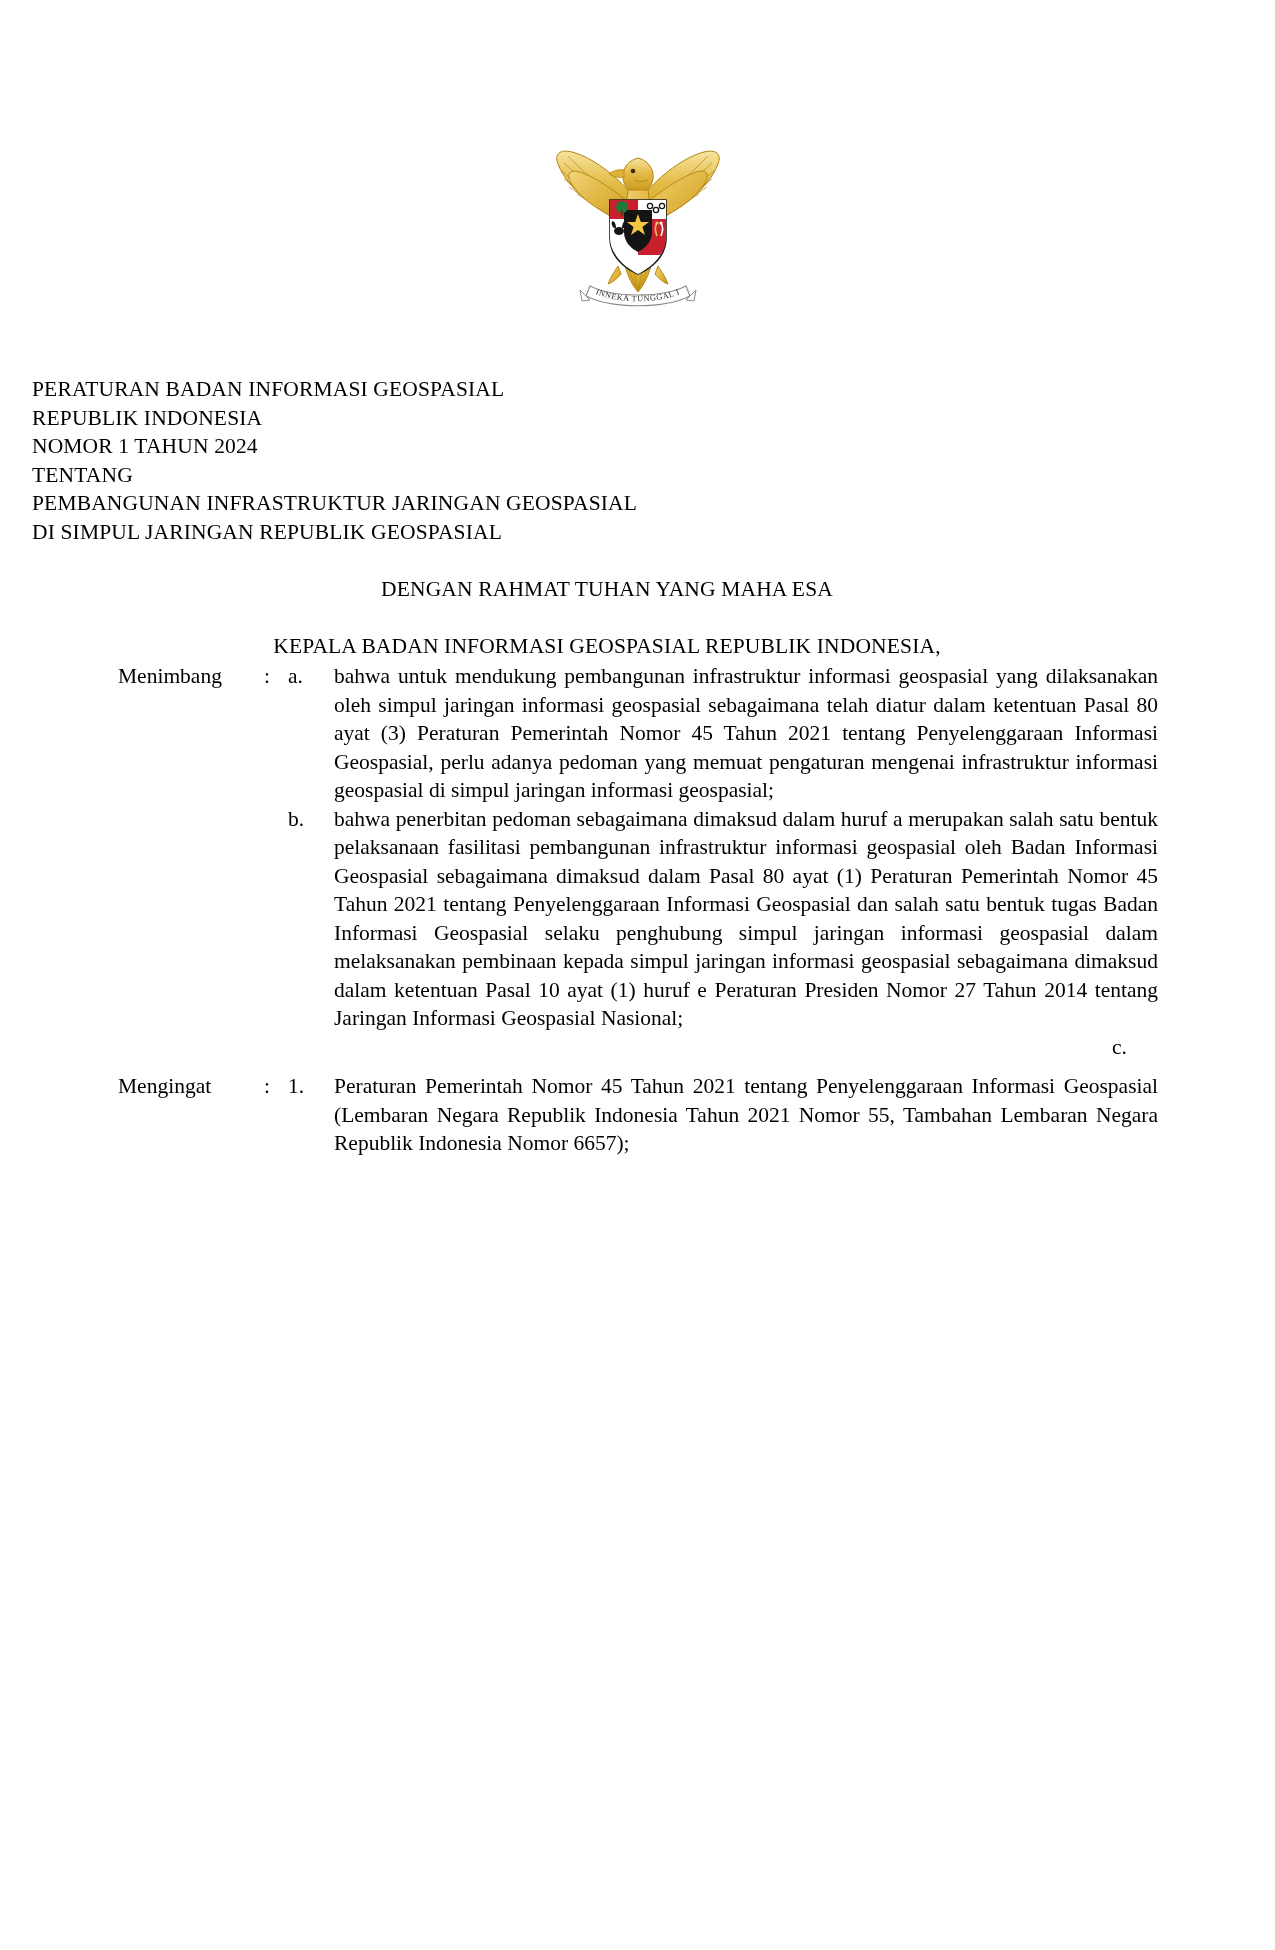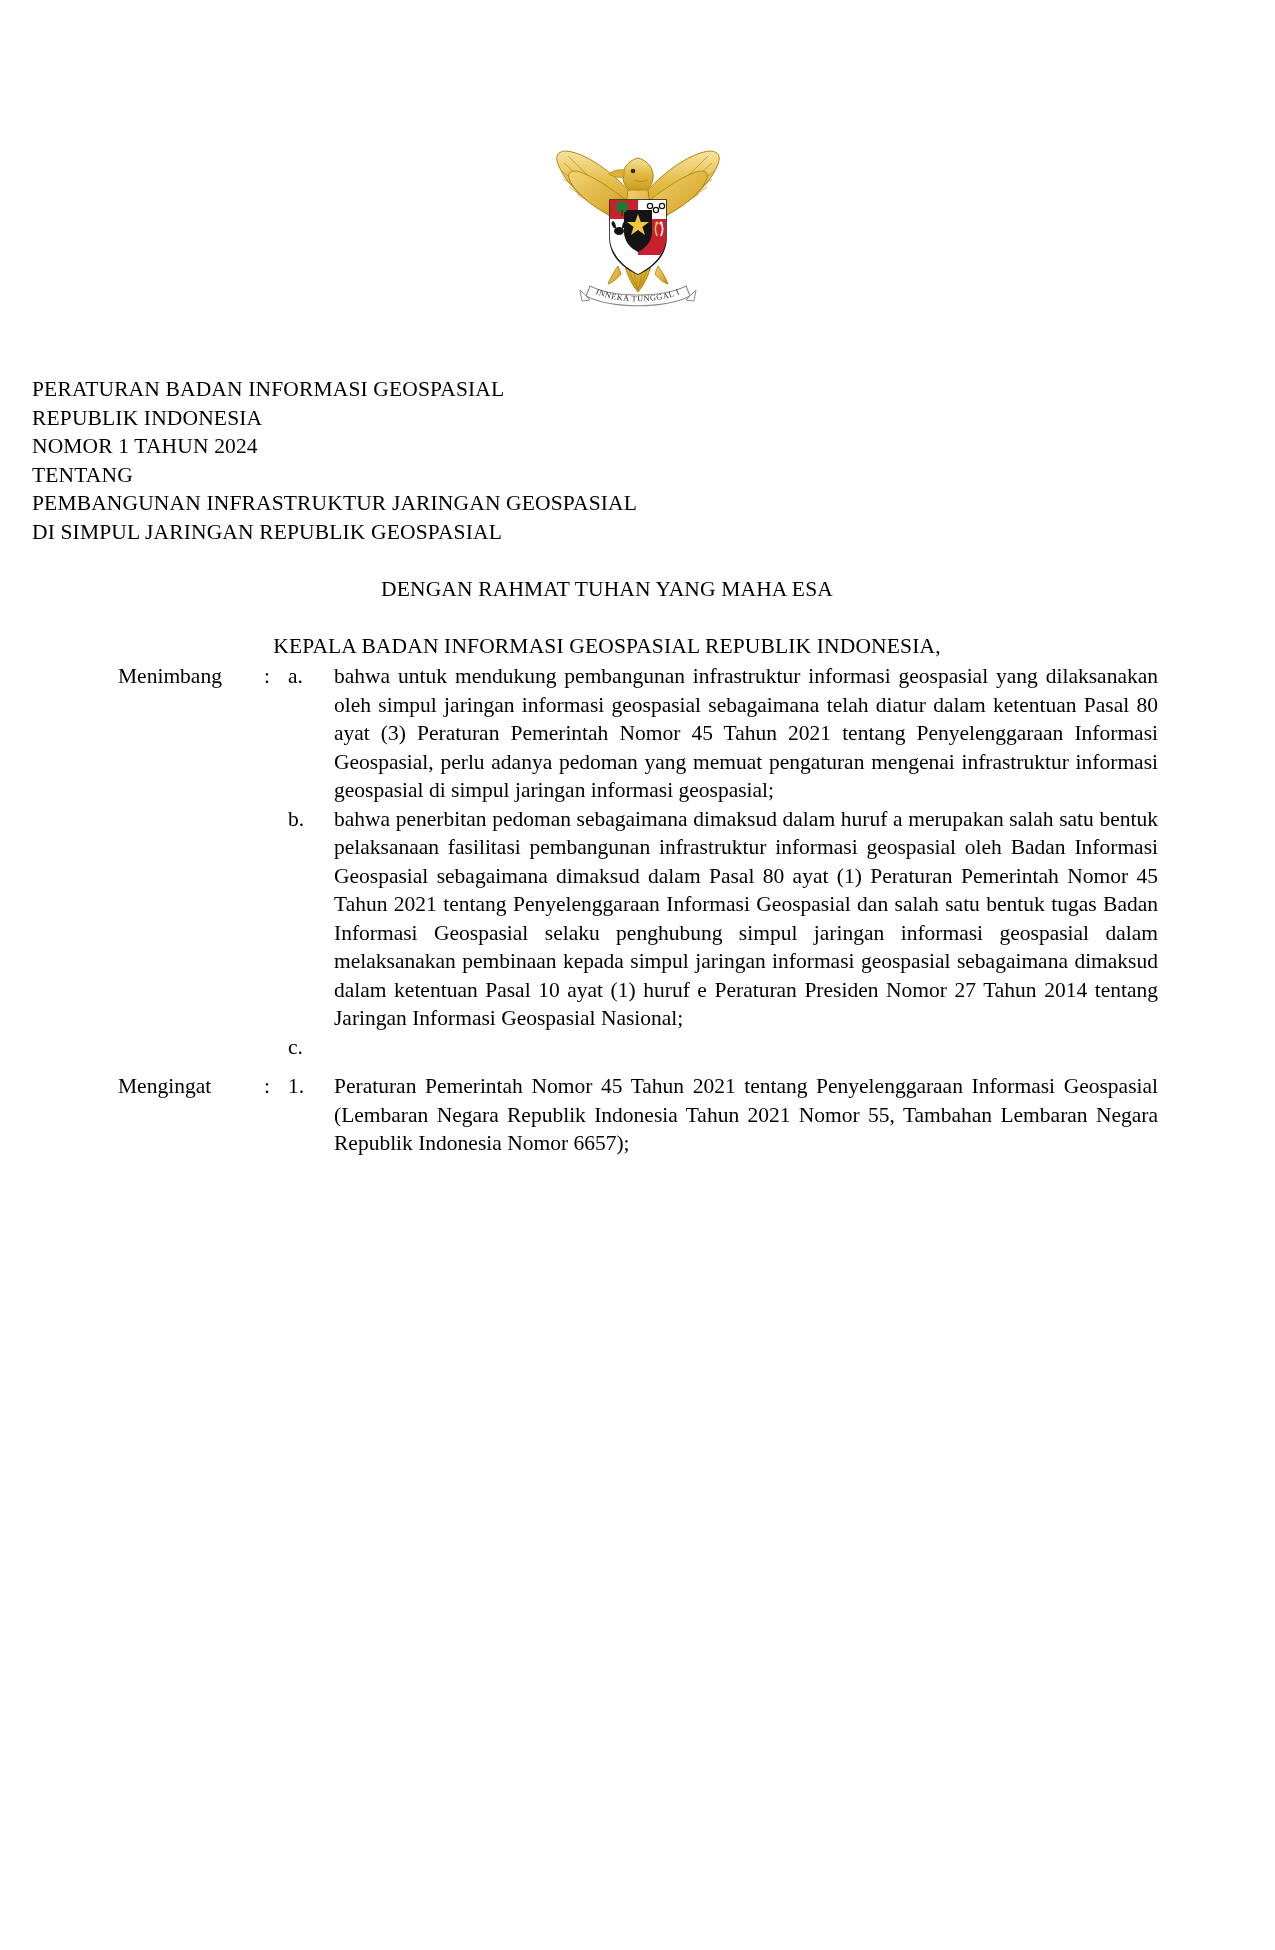--- a/index.html
+++ b/index.html
@@ -82,20 +82,21 @@
   .clause-group {
     display: block;
   }
   .clause-group + .clause-group {
     margin-top: 11px;
   }
 
   .clause-row {
     display: flex;
     align-items: flex-start;
+    justify-content: space-between;
   }
   .clause-label {
     width: 146px;
     flex: 0 0 146px;
     font-size: 21.5px;
     line-height: 28.5px;
     white-space: nowrap;
   }
   .clause-colon {
     width: 24px;

